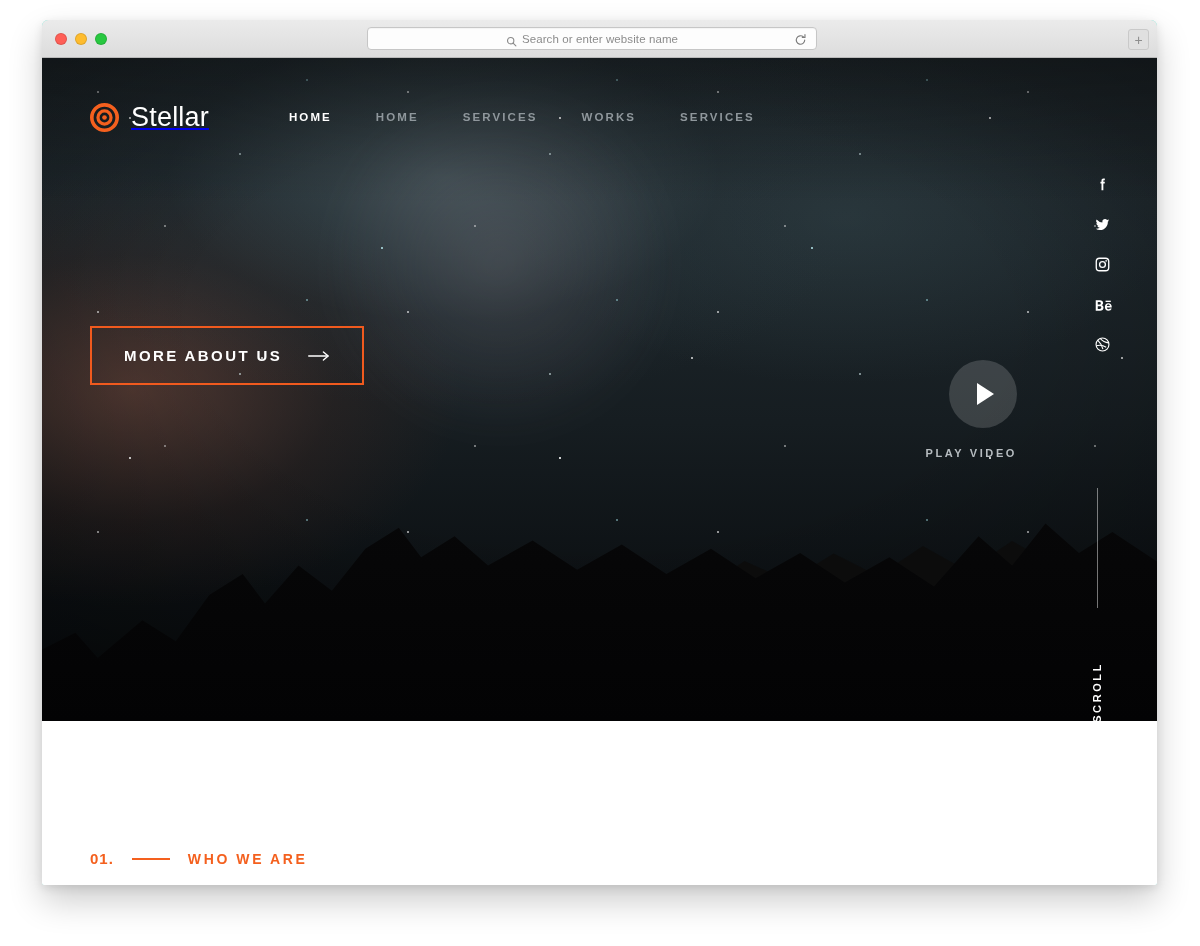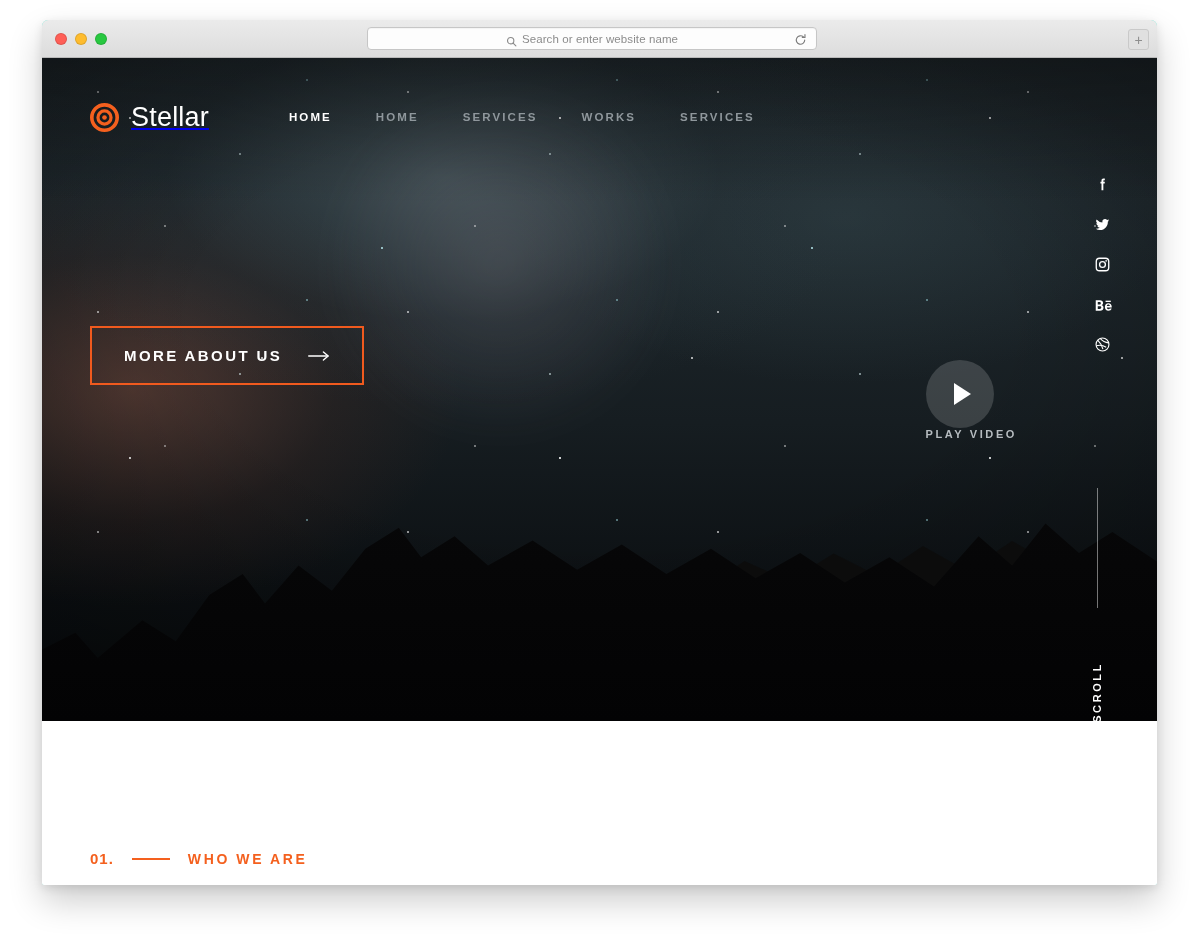--- a/index.html
+++ b/index.html
@@ -306,21 +306,22 @@
   #cta-arrow { width: 22px; height: 14px; color: #ffffff; display: block; }
 
   
   #play-video {
     position: absolute;
     right: 140px;
     top: 302px;
     z-index: 5;
     display: flex;
     flex-direction: column;
-    align-items: flex-start;
+    align-items: flex-end;
+    gap: 19px;
     cursor: pointer;
   }
   #play-circle {
     width: 68px; height: 68px;
     border-radius: 50%;
     background: rgba(255,255,255,0.16);
     display: flex; align-items: center; justify-content: center;
   }
   #play-triangle {
     width: 0; height: 0;

